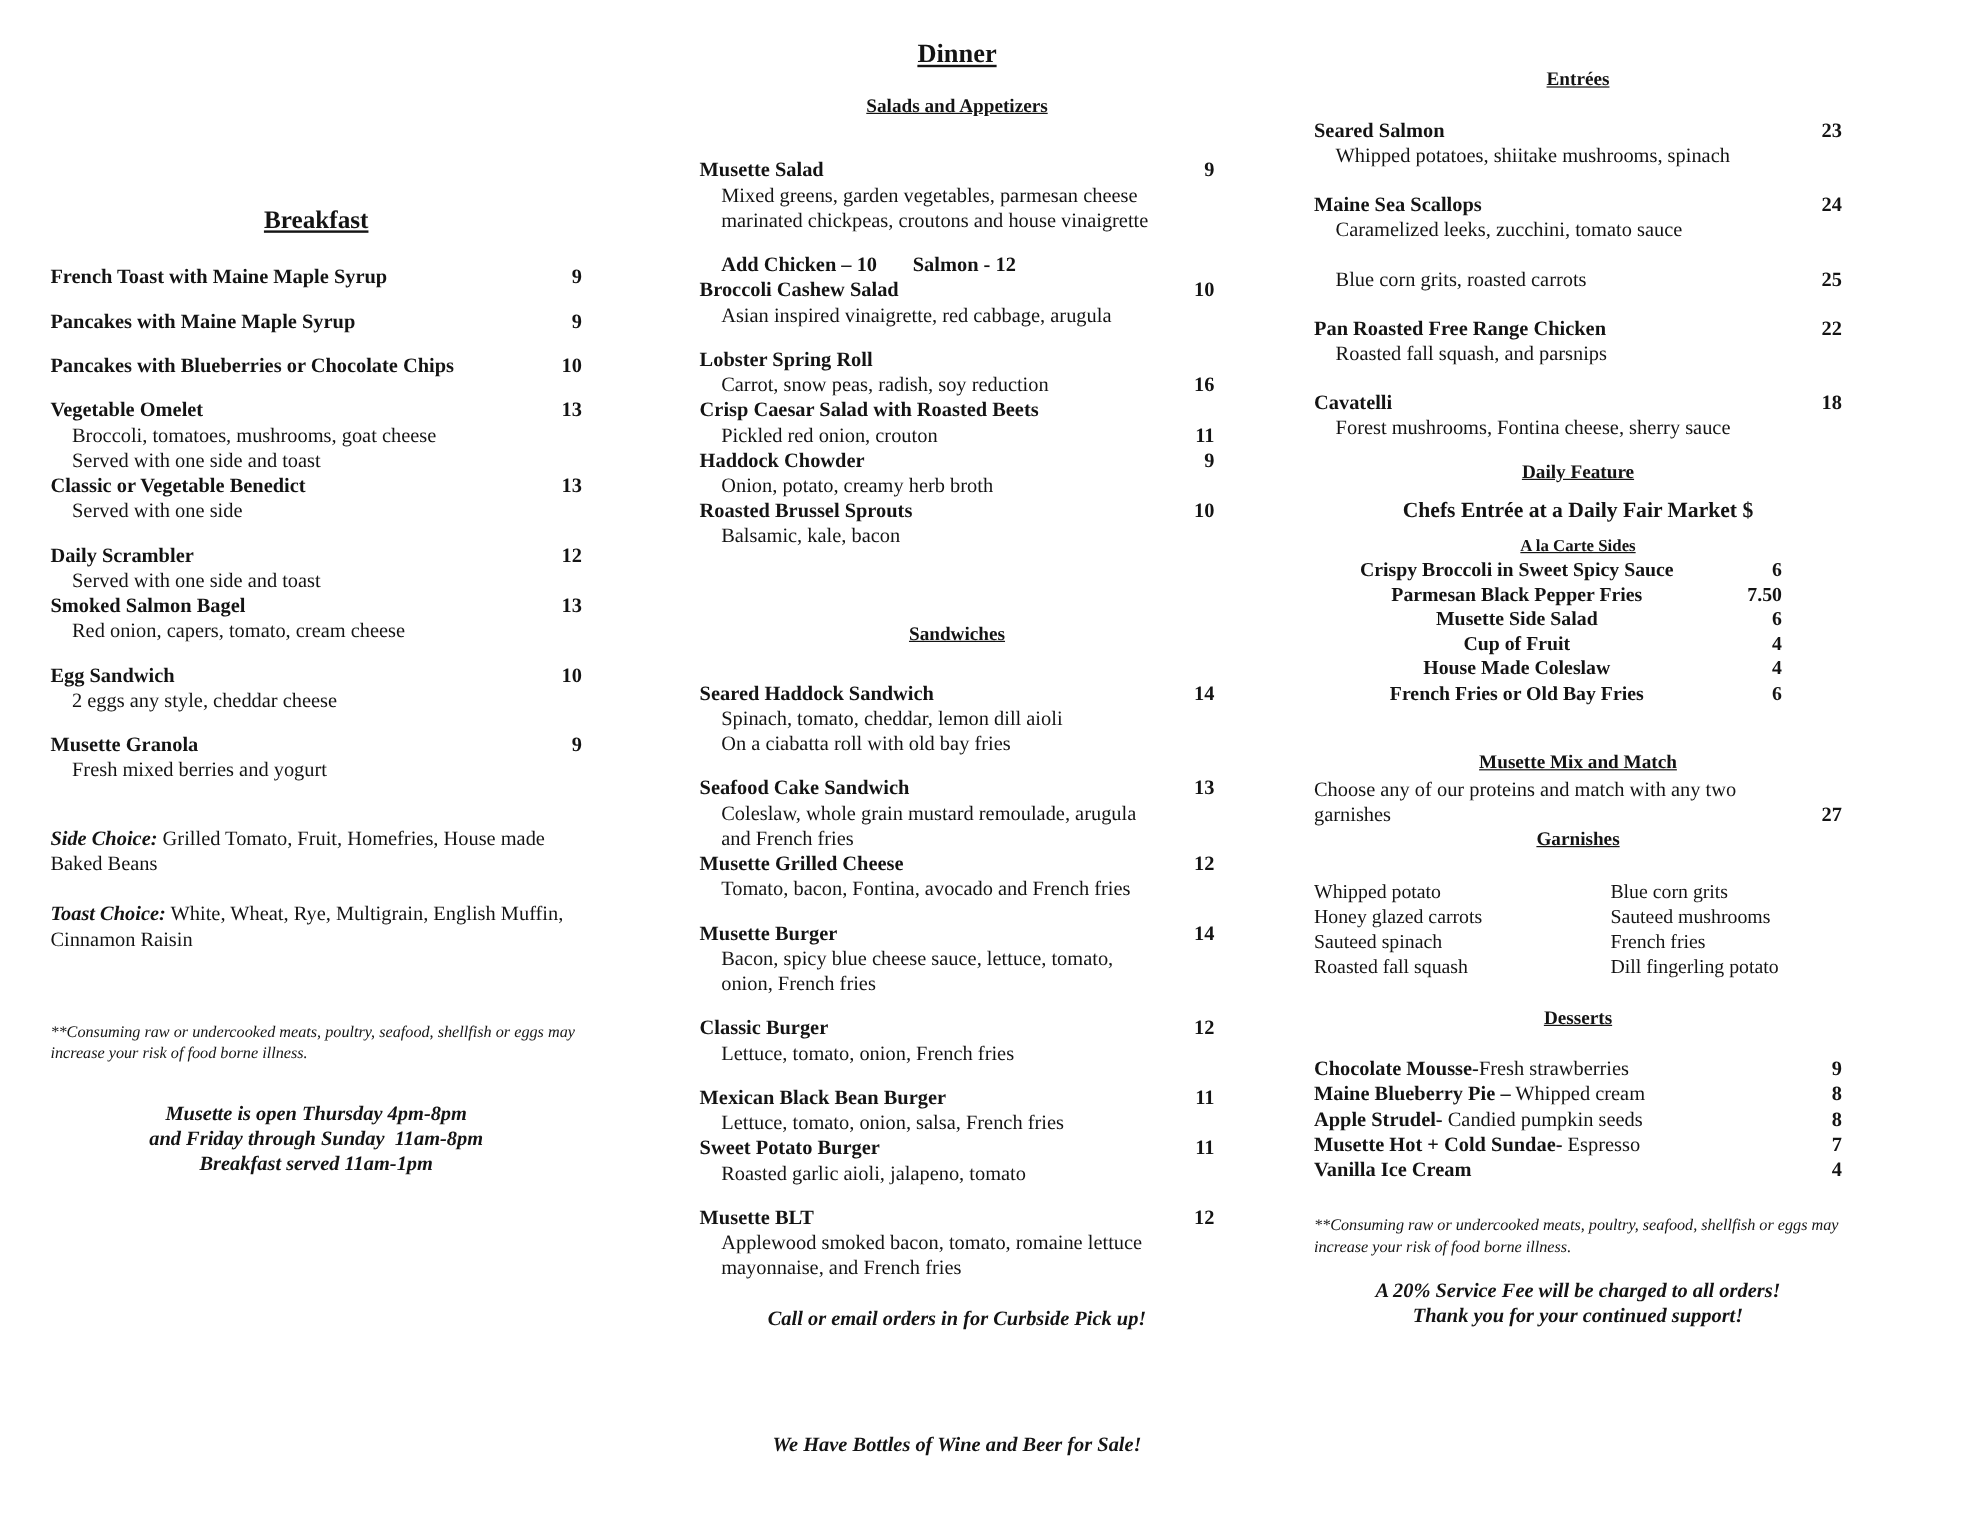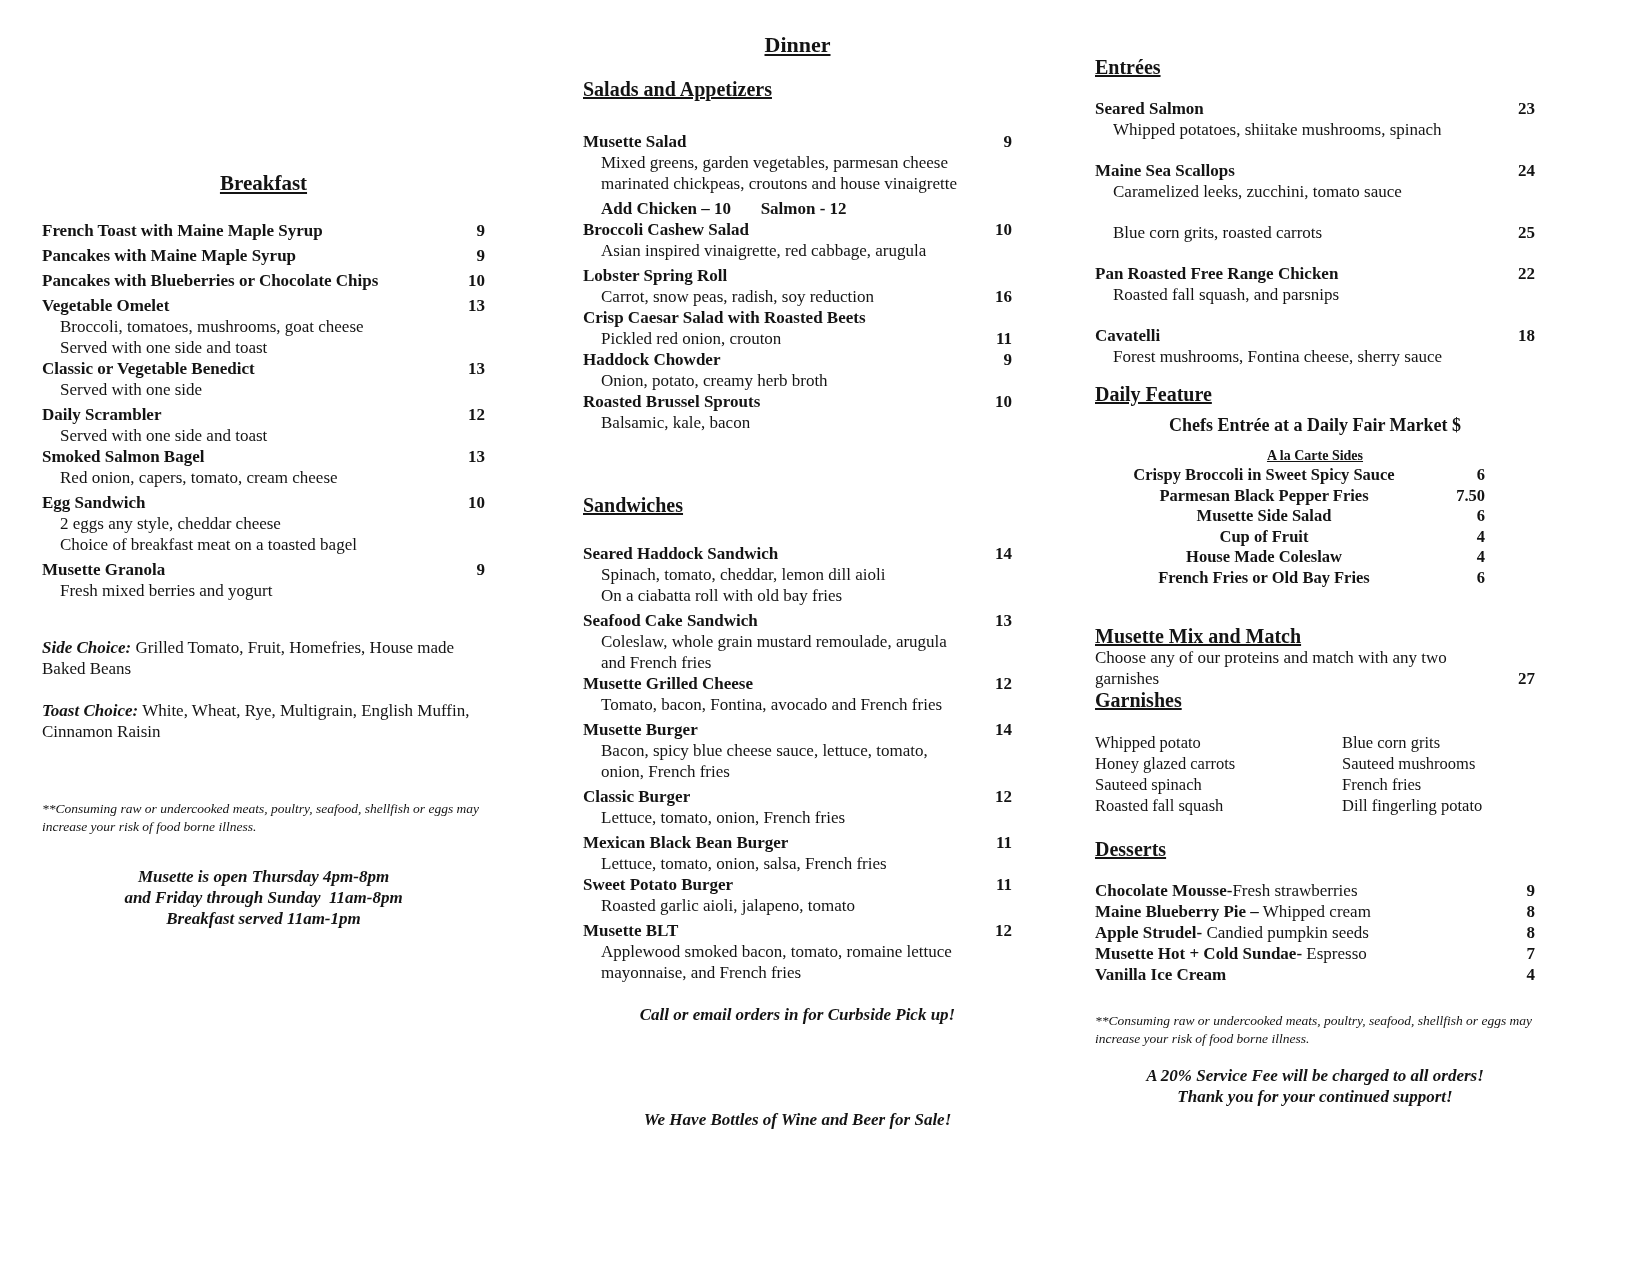--- a/index.html
+++ b/index.html
@@ -9,25 +9,25 @@
     font-family:"Liberation Serif","DejaVu Serif",serif;
     position:relative; overflow:hidden;
   }
   .col { position:absolute; }
   #col-breakfast { left:42px;  top:170px; width:443px; }
   #col-dinner    { left:583px; top:32px;  width:429px; }
   #col-right     { left:1095px;top:56px;  width:440px; }
 
   .h1 { font-size:22px; font-weight:bold; text-align:center; margin:0 0 20px; line-height:26px; }
   .h1 span, .h2 span, .h3 span { text-decoration:underline; }
-  .h2 { font-size:20px; font-weight:bold; margin:0; line-height:22px; }
+  .h2 { font-size:16px; font-weight:bold; text-align:center; margin:0; line-height:22px; }
   .h3 { font-size:14px; font-weight:bold; text-align:center; margin:0; line-height:18px; }
 
   .items { margin-top:30px; }
-  .item { margin-top:4px; }
+  .item { margin-top:16px; }
   .item.tight { margin-top:0; }
   .line { display:flex; font-size:17px; line-height:21px; }
   .line .txt { flex:1; }
   .line .txt.b { font-weight:bold; }
   .line .txt.ind { padding-left:18px; }
   .line .price { width:42px; text-align:right; font-weight:bold; white-space:nowrap; }
 
   
   #col-breakfast .h1 { font-size:21px; margin-bottom:24px; }
   #col-breakfast .items { margin-top:0; }
@@ -147,24 +147,20 @@
       </div>
       <div class="item">
         <div class="line">
           <span class="txt b">Egg Sandwich</span>
           <span class="price">10</span>
         </div>
         <div class="line">
           <span class="txt ind">2 eggs any style, cheddar cheese</span>
           <span class="price"></span>
         </div>
-        <div class="line">
-          <span class="txt ind">Choice of breakfast meat on a toasted bagel</span>
-          <span class="price"></span>
-        </div>
       </div>
       <div class="item">
         <div class="line">
           <span class="txt b">Musette Granola</span>
           <span class="price">9</span>
         </div>
         <div class="line">
           <span class="txt ind">Fresh mixed berries and yogurt</span>
           <span class="price"></span>
         </div>

